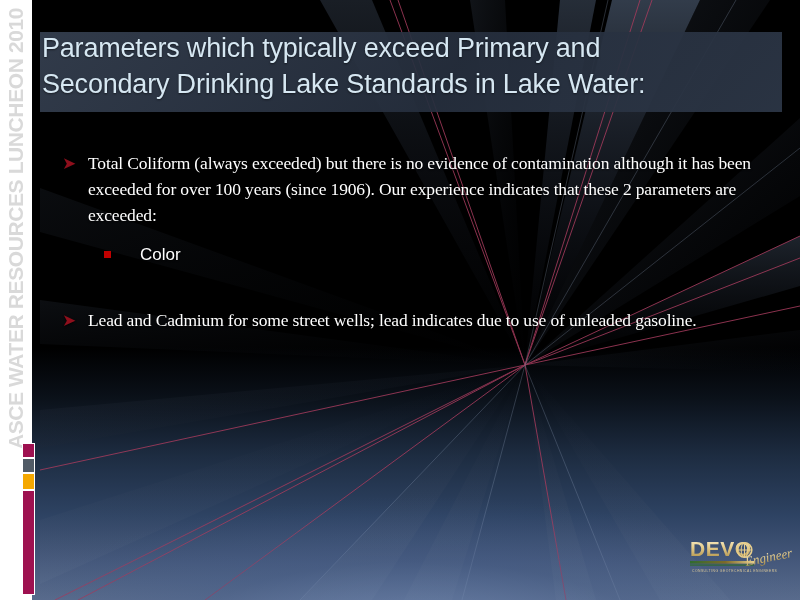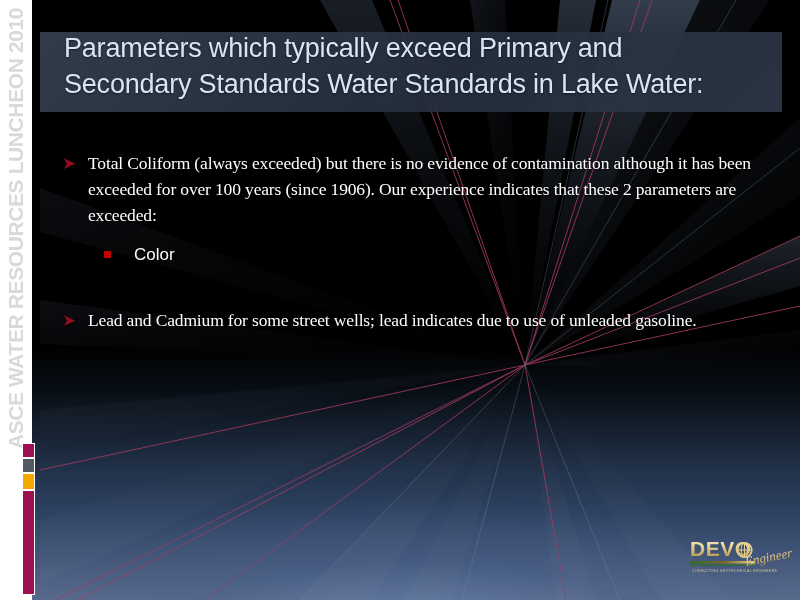--- a/index.html
+++ b/index.html
@@ -97,21 +97,21 @@
     position: absolute;
     left: 40px;
     top: 32px;
     width: 742px;
     height: 80px;
     background: linear-gradient(135deg, rgba(52,62,78,0.95) 0%, rgba(38,47,62,0.93) 55%, rgba(44,54,70,0.95) 100%);
     z-index: 3;
   }
   .title-text {
     position: absolute;
-    left: 64px;
+    left: 42px;
     top: 30px;
     width: 720px;
     z-index: 4;
     color: #d6e7f2;
     font-size: 27px;
     line-height: 36px;
     font-family: "Liberation Sans", sans-serif;
     letter-spacing: -0.2px;
     text-shadow: 0 1px 2px rgba(0,0,0,0.5);
   }
@@ -149,20 +149,21 @@
   .sublist {
     margin: 14px 0 0 42px;
   }
   .bullet-l2 {
     display: flex;
     align-items: flex-start;
     font-size: 17px;
     line-height: 25px;
     margin-bottom: 2px;
     text-shadow: 0 1px 2px rgba(0,0,0,0.85);
+    gap: 6px;
   }
   .sq-icon {
     flex: 0 0 auto;
     width: 30px;
     margin-top: 9px;
   }
   .sq-icon i {
     display: block;
     width: 7px;
     height: 7px;
@@ -253,21 +254,21 @@
         <line x1="525" y1="365" x2="300" y2="600"></line>
       </g>
     </svg>
   </div>
 
   <div class="bottom-glow"></div>
 
   <div class="title-box"></div>
   <div class="title-text">
     <span class="title-line">Parameters which typically exceed Primary and</span>
-    <span class="title-line">Secondary Standards Water Standards in Lake Water:</span>
+    <span class="title-line">Secondary Drinking Lake Standards in Lake Water:</span>
   </div>
 
   <div class="body">
 
     <div class="bullet-l1">
       <span class="arrow-icon">➤</span>
       <span class="bullet-l1-text">Total Coliform (always exceeded) but there is no evidence of contamination although it has been exceeded for over 100 years (since 1906). Our experience indicates that these 2 parameters are exceeded:</span>
     </div>
 
     <div class="sublist">

